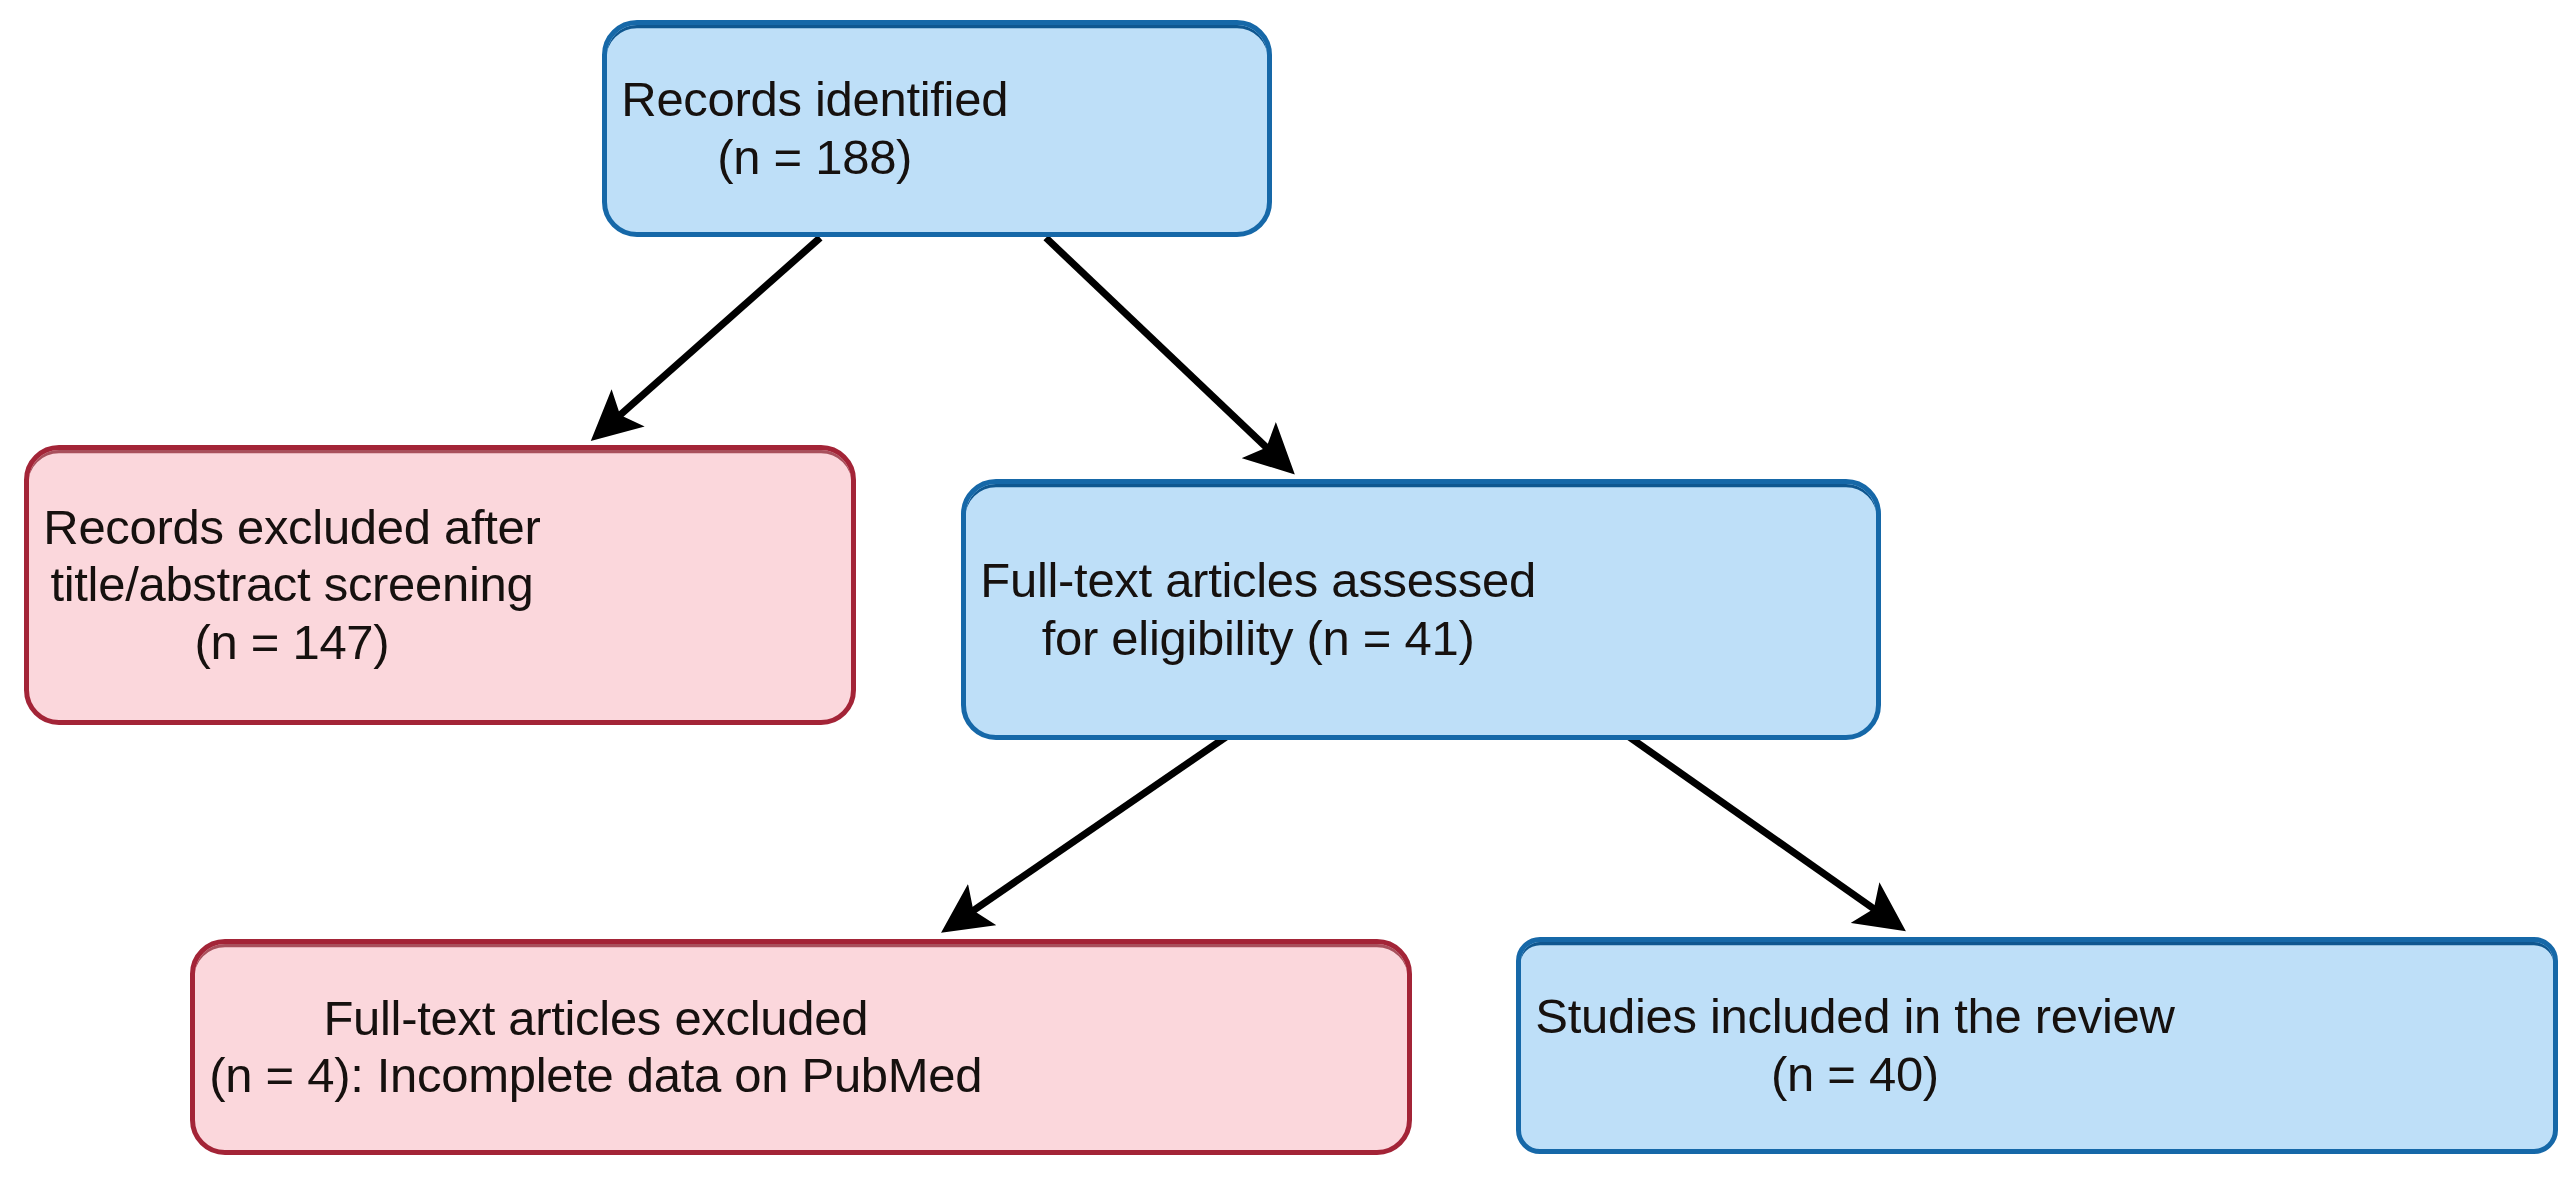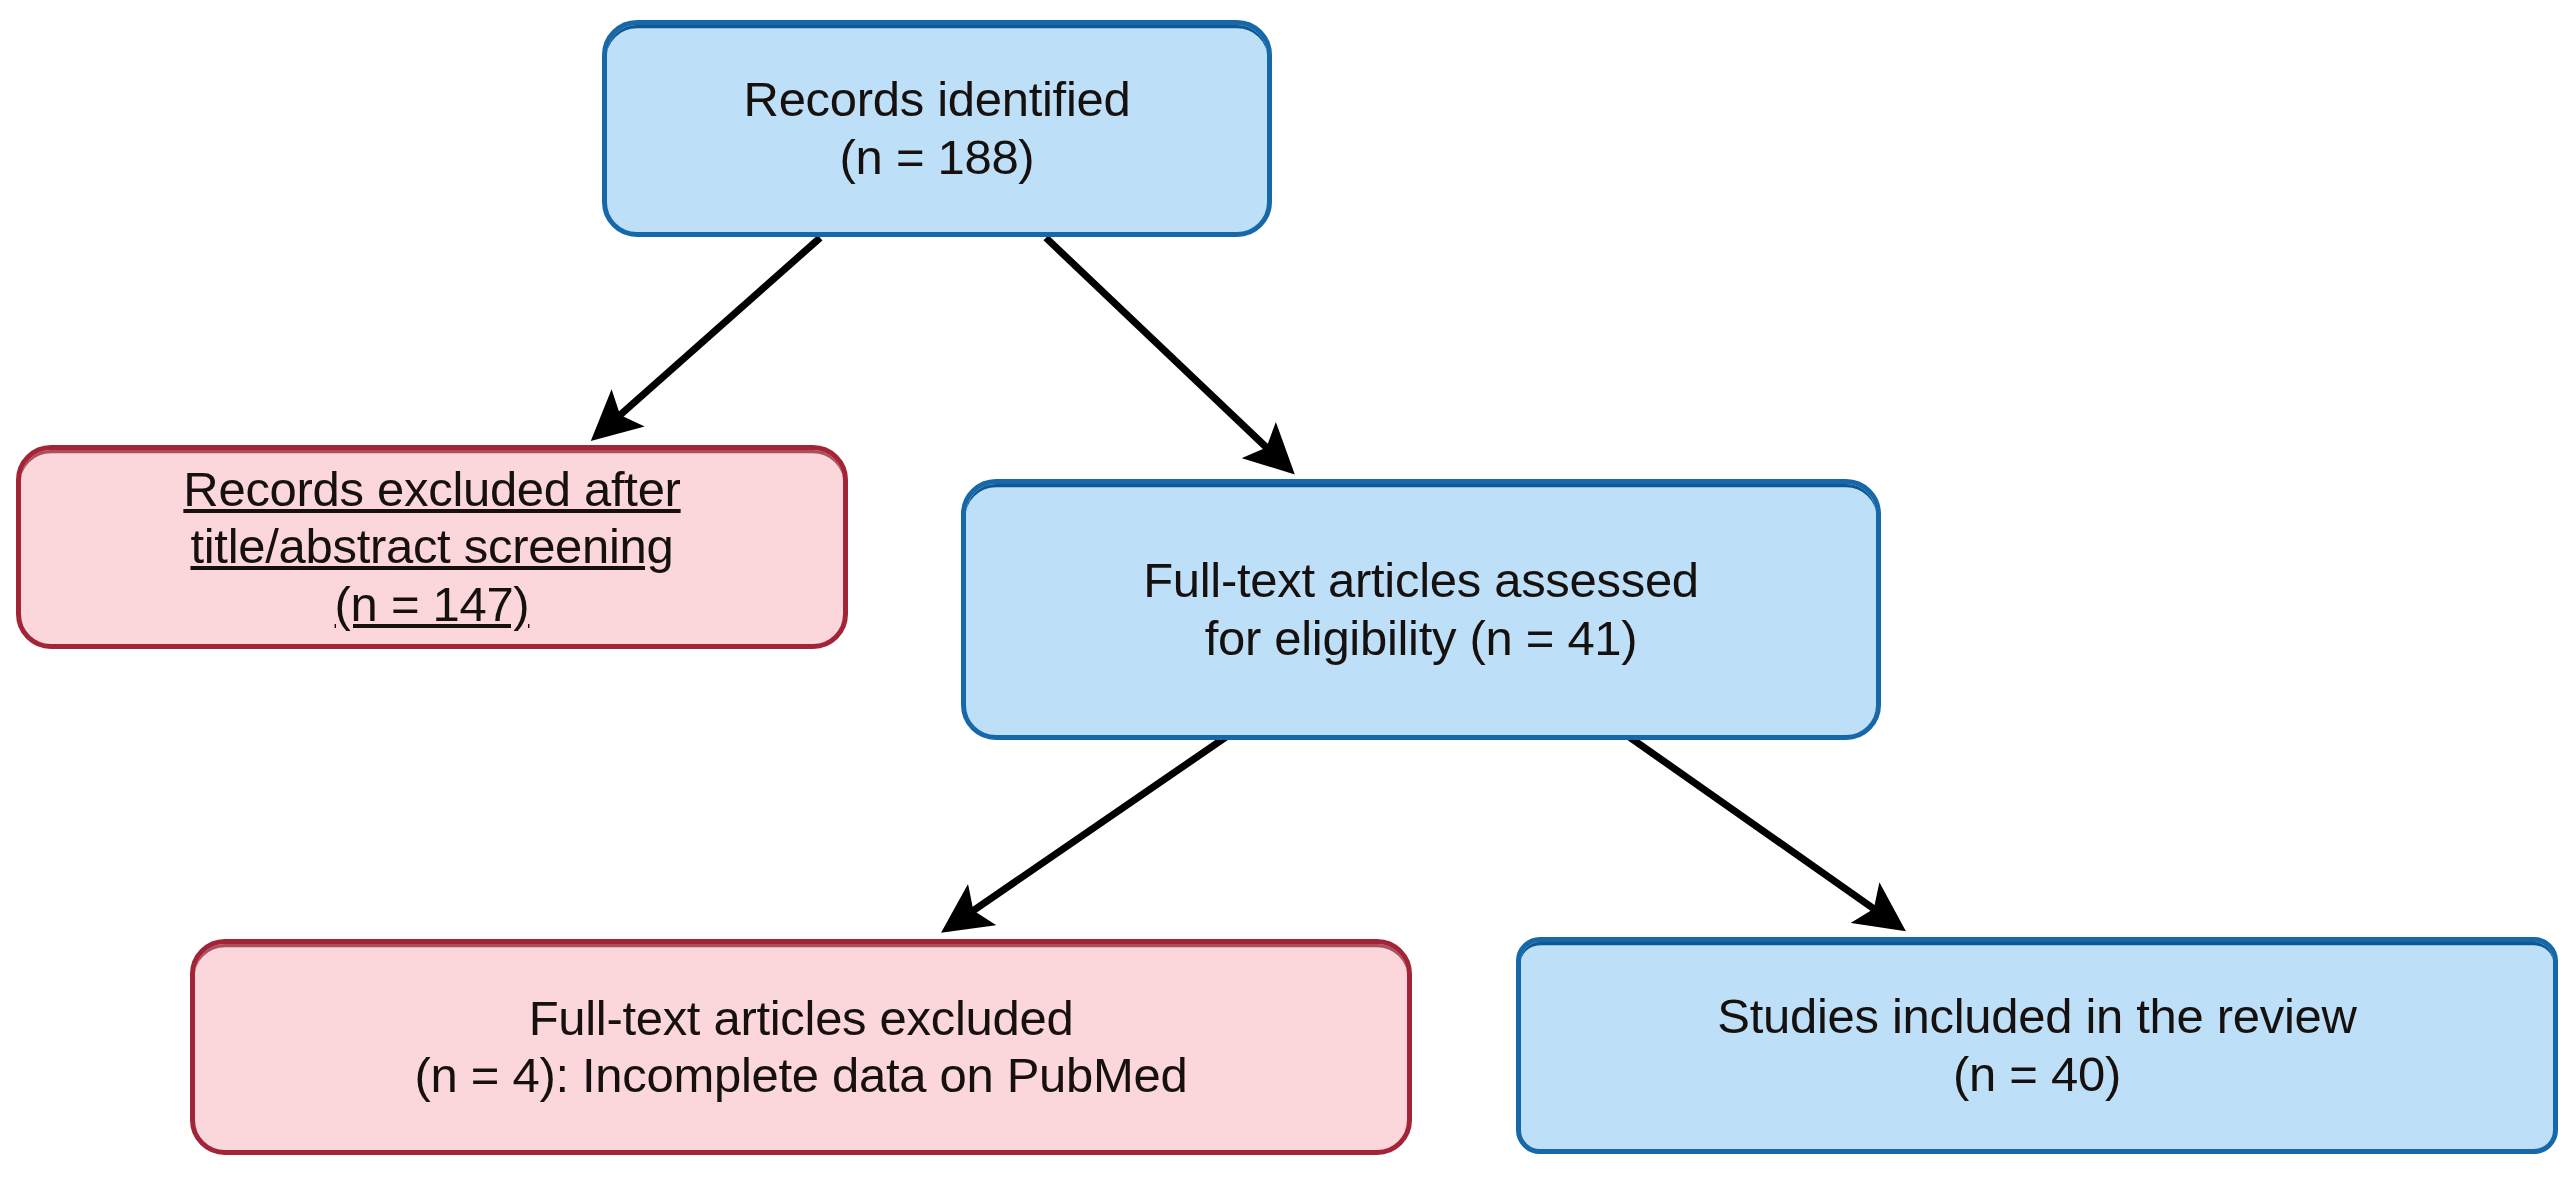--- a/index.html
+++ b/index.html
@@ -24,21 +24,21 @@
     top: 0;
     width: 2576px;
     height: 1180px;
     pointer-events: none;
   }
   .node {
     position: absolute;
     box-sizing: border-box;
     display: flex;
     align-items: center;
-    justify-content: center;
+    justify-content: flex-start;
     text-align: center;
     border-radius: 35px;
     border-style: solid;
     border-width: 5.5px;
     color: #16110f;
     font-size: 49px;
     line-height: 1.17;
     letter-spacing: -0.3px;
     padding: 4.8px 14.3px;
     z-index: 2;
@@ -52,21 +52,21 @@
     border-color: #1668a8;
     box-shadow: 0 4px 0 -0.8px #0f5790 inset;
   }
   .node-pink {
     background: #fbd7dc;
     border-color: #a32437;
     box-shadow: 0 4px 0 -0.8px #a8505c inset;
   }
   
   #node-records-identified   { left: 602px;  top: 20px;   width: 670px;  height: 217px; }
-  #node-records-excluded     { left: 16px;   top: 445px;  width: 832px; height: 204px; text-decoration: underline; }
+  #node-records-excluded     { left: 24px;   top: 445px;  width: 832px; height: 280px; }
   #node-fulltext-assessed    { left: 961px; top: 479px;  width: 920px; height: 261px; }
   #node-fulltext-excluded    { left: 190px;  top: 939px; width: 1222px; height: 216px; }
   #node-studies-included     { left: 1516px; top: 937px; width: 1042px; height: 217px; border-radius: 24px; }
 </style>
 </head>
 <body>
 
 <div id="diagram-root">
 
   <svg id="edges-layer" viewBox="0 0 3251 1489" width="2576" height="1180">

